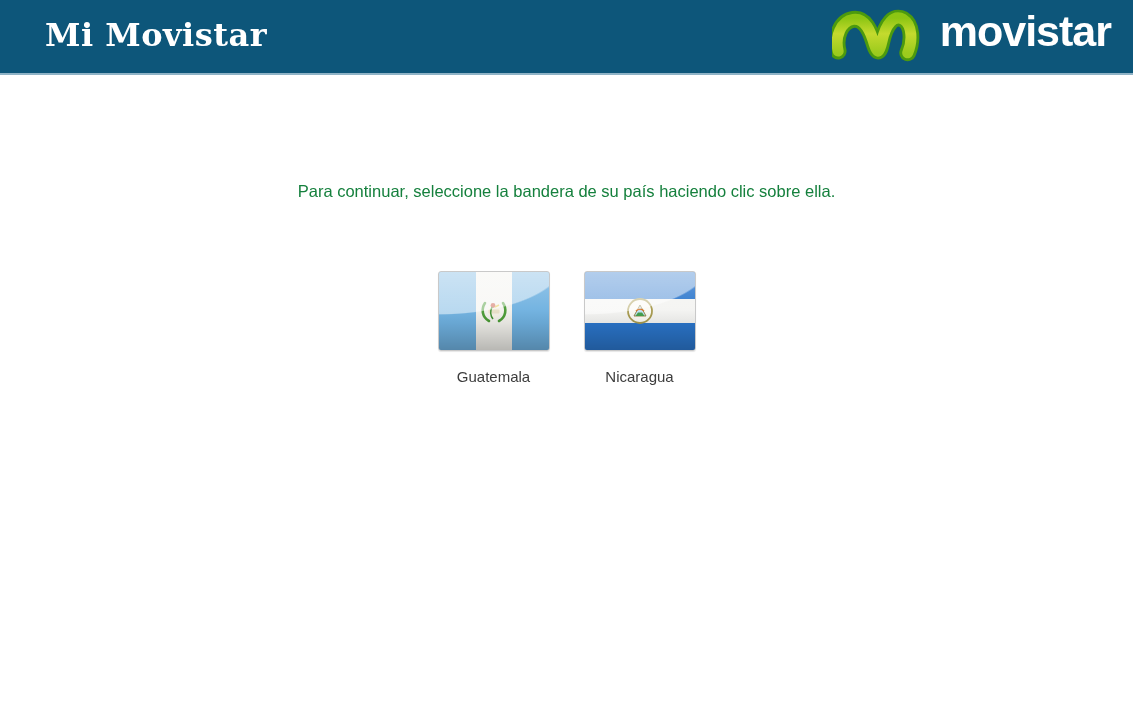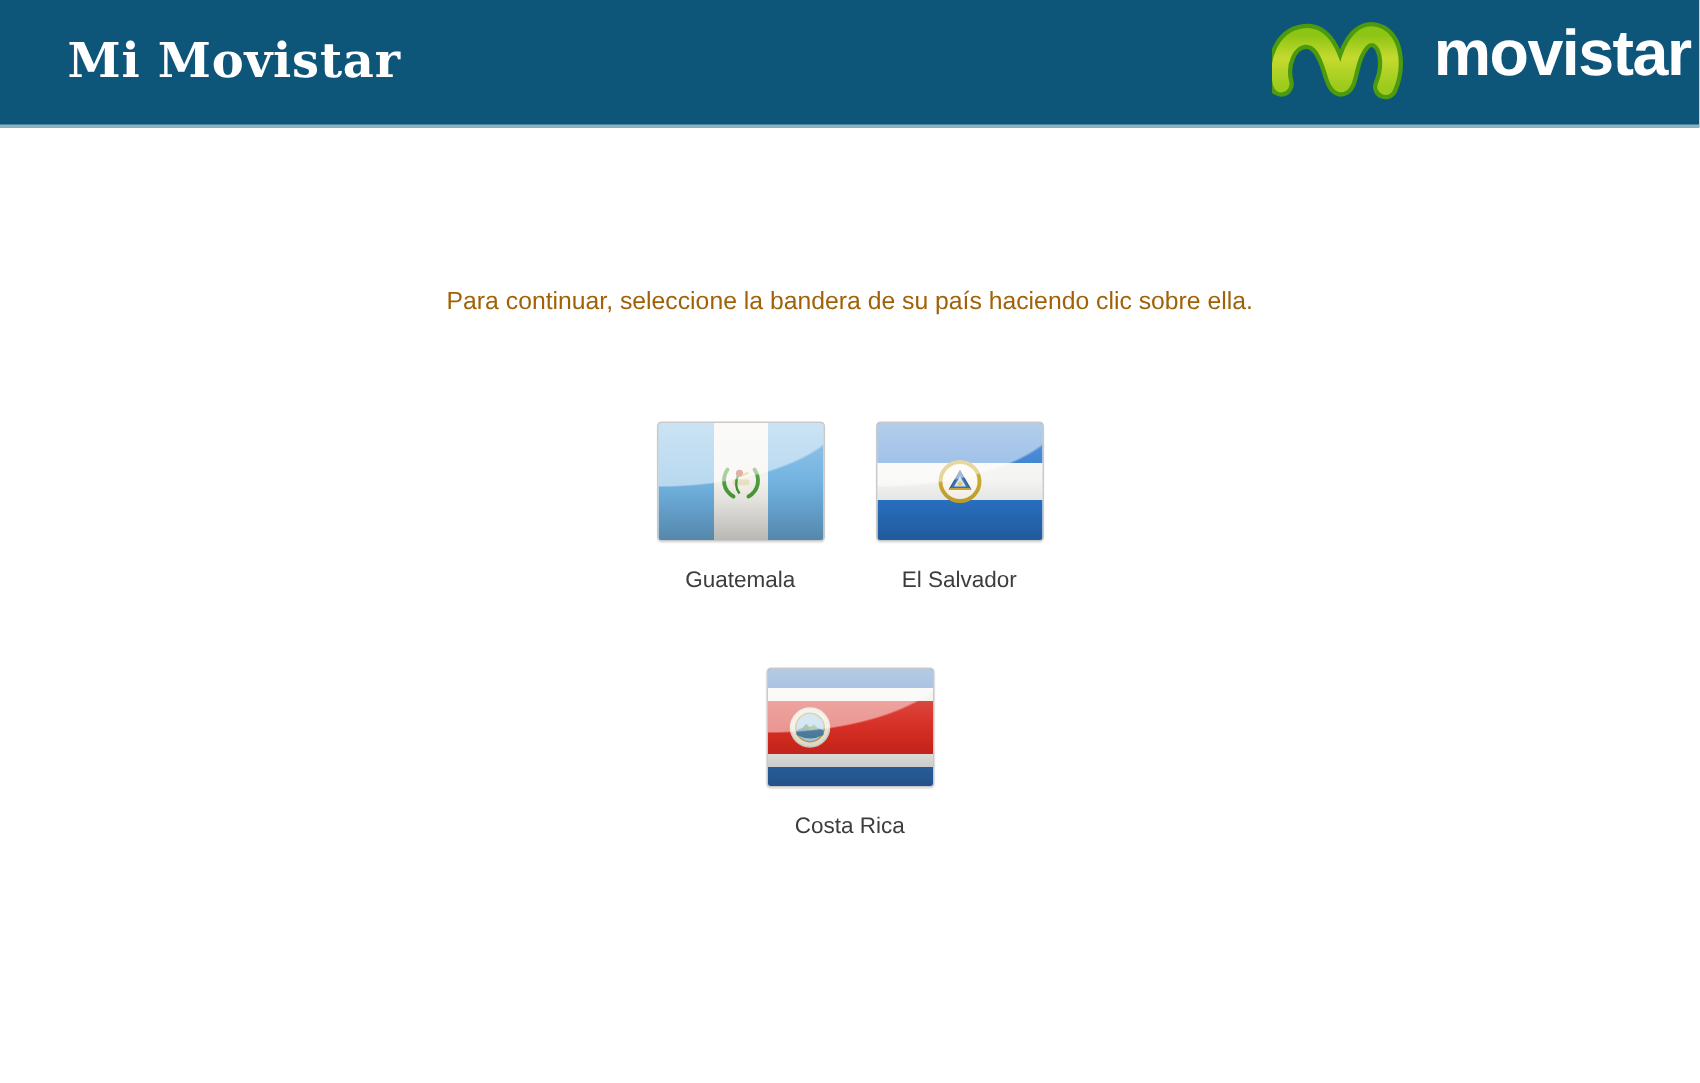--- a/index.html
+++ b/index.html
@@ -4,39 +4,39 @@
 <style>
   * { margin:0; padding:0; box-sizing:border-box; }
   html,body { background:#ffffff; }
   body {
     width:1133px; height:722px; overflow:hidden; position:relative;
     font-family:"Liberation Sans", sans-serif;
   }
 
   
   .header {
-    height:85px; background:#0d567a; border-bottom:2px solid #8fb3c6;
+    height:75px; background:#0d567a; border-bottom:2px solid #8fb3c6;
     display:flex; align-items:center; justify-content:space-between;
-    padding:0 6px 0 45px;
+    padding:0 22px 0 45px;
   }
   .app-title {
     color:#ffffff; font-family:"DejaVu Serif", serif; font-weight:bold;
     font-size:32px; letter-spacing:0.5px; padding-bottom:4px;
   }
   .brand { display:flex; align-items:center; gap:20px; }
   .brand-m { width:88px; height:74px; display:block; }
   .brand-word {
     color:#ffffff; font-size:43px; font-weight:700; letter-spacing:-1px;
     line-height:1; padding-bottom:10px;
   }
 
   
   .main { padding-top:106px; }
   .instruction {
-    text-align:center; font-size:16.5px; color:#a16207; line-height:20px;
+    text-align:center; font-size:16.5px; color:#15803d; line-height:20px;
   }
   .flag-row { display:flex; justify-content:center; }
   .flag-row.row1 { gap:34px; margin-top:49px; }
   .flag-row.row2 { gap:35px; margin-top:27px; }
   .flag-cell { width:112px; display:flex; flex-direction:column; align-items:center;margin-top:21px; }
   .flag-label { margin-top:16px; font-size:15px; color:#3d3d3d; line-height:20px; }
 
   .flag {
     width:112px; height:80px; position:relative; overflow:hidden;
     border:1px solid #c9c9c9; border-radius:3px; cursor:pointer;
@@ -122,46 +122,33 @@
           <ellipse cx="16" cy="15" rx="6.5" ry="7.5" fill="#f6f2e6"></ellipse>
           <rect x="10.5" y="13.5" width="11" height="4" rx="1" fill="#e9e0c8"></rect>
           <circle cx="15" cy="9.5" r="2.4" fill="#c9523e"></circle>
           <path d="M14,11 C12,15 12.5,20 15,23" fill="none" stroke="#3f8f2f" stroke-width="1.6"></path>
           <path d="M17,11 L21,9" stroke="#e5c23a" stroke-width="1.4"></path>
         </svg>
       </div>
       <div class="flag-label">Guatemala</div>
     </div>
 
+
     <div class="flag-cell">
-      <div class="flag flag-elsalvador">
-        <svg class="emblem" width="32" height="32" viewBox="0 0 32 32">
-          <circle cx="16" cy="16" r="13" fill="#fdfbf2" stroke="#c9a72c" stroke-width="2.6"></circle>
-          <path d="M9,21 L16,9 L23,21 Z" fill="#3a6fb5" stroke="#2c5a94" stroke-width="0.8"></path>
-          <path d="M12,19.4 L16,12.5 L20,19.4 Z" fill="#cfe3f5"></path>
-          <path d="M9,21 L23,21" stroke="#c9a72c" stroke-width="1.2"></path>
-          <circle cx="16" cy="17.5" r="1.3" fill="#e8c93e"></circle>
+      <div class="flag flag-nicaragua">
+        <svg class="emblem" width="30" height="30" viewBox="0 0 30 30">
+          <circle cx="15" cy="15" r="12" fill="#fbfaf3" stroke="#a79a4e" stroke-width="1.8"></circle>
+          <path d="M9,20 L15,9 L21,20 Z" fill="#bfe0f0" stroke="#8a7a3a" stroke-width="0.9"></path>
+          <path d="M10.5,20 L19.5,20 L17,16.5 L13,16.5 Z" fill="#3f9e48"></path>
+          <path d="M11,15 C13,12.5 17,12.5 19,15" fill="none" stroke="#d8762a" stroke-width="1.3"></path>
         </svg>
       </div>
-      <div class="flag-label">El Salvador</div>
+      <div class="flag-label">Nicaragua</div>
     </div>
-
 
   </div>
 
   <div class="flag-row row2">
 
-    <div class="flag-cell">
-      <div class="flag flag-costarica">
-        <svg class="emblem cr" width="28" height="28" viewBox="0 0 28 28">
-          <circle cx="14" cy="14" r="13" fill="#e8e4d6" stroke="#d6d2c2" stroke-width="1"></circle>
-          <circle cx="14" cy="14" r="9.5" fill="#a8cde8" stroke="#b8a04a" stroke-width="1"></circle>
-          <path d="M5,16 Q14,11 23,16 L23,19 Q14,23.5 5,19 Z" fill="#4a7a9e"></path>
-          <path d="M8,15.5 L11.5,11.5 L15,15.5 Z" fill="#55884a"></path>
-          <path d="M13,15.5 L16.5,12 L20,15.5 Z" fill="#6a9a58"></path>
-        </svg>
-      </div>
-      <div class="flag-label">Costa Rica</div>
-    </div>
 
 
   </div>
 </div>
 
 </body></html>

